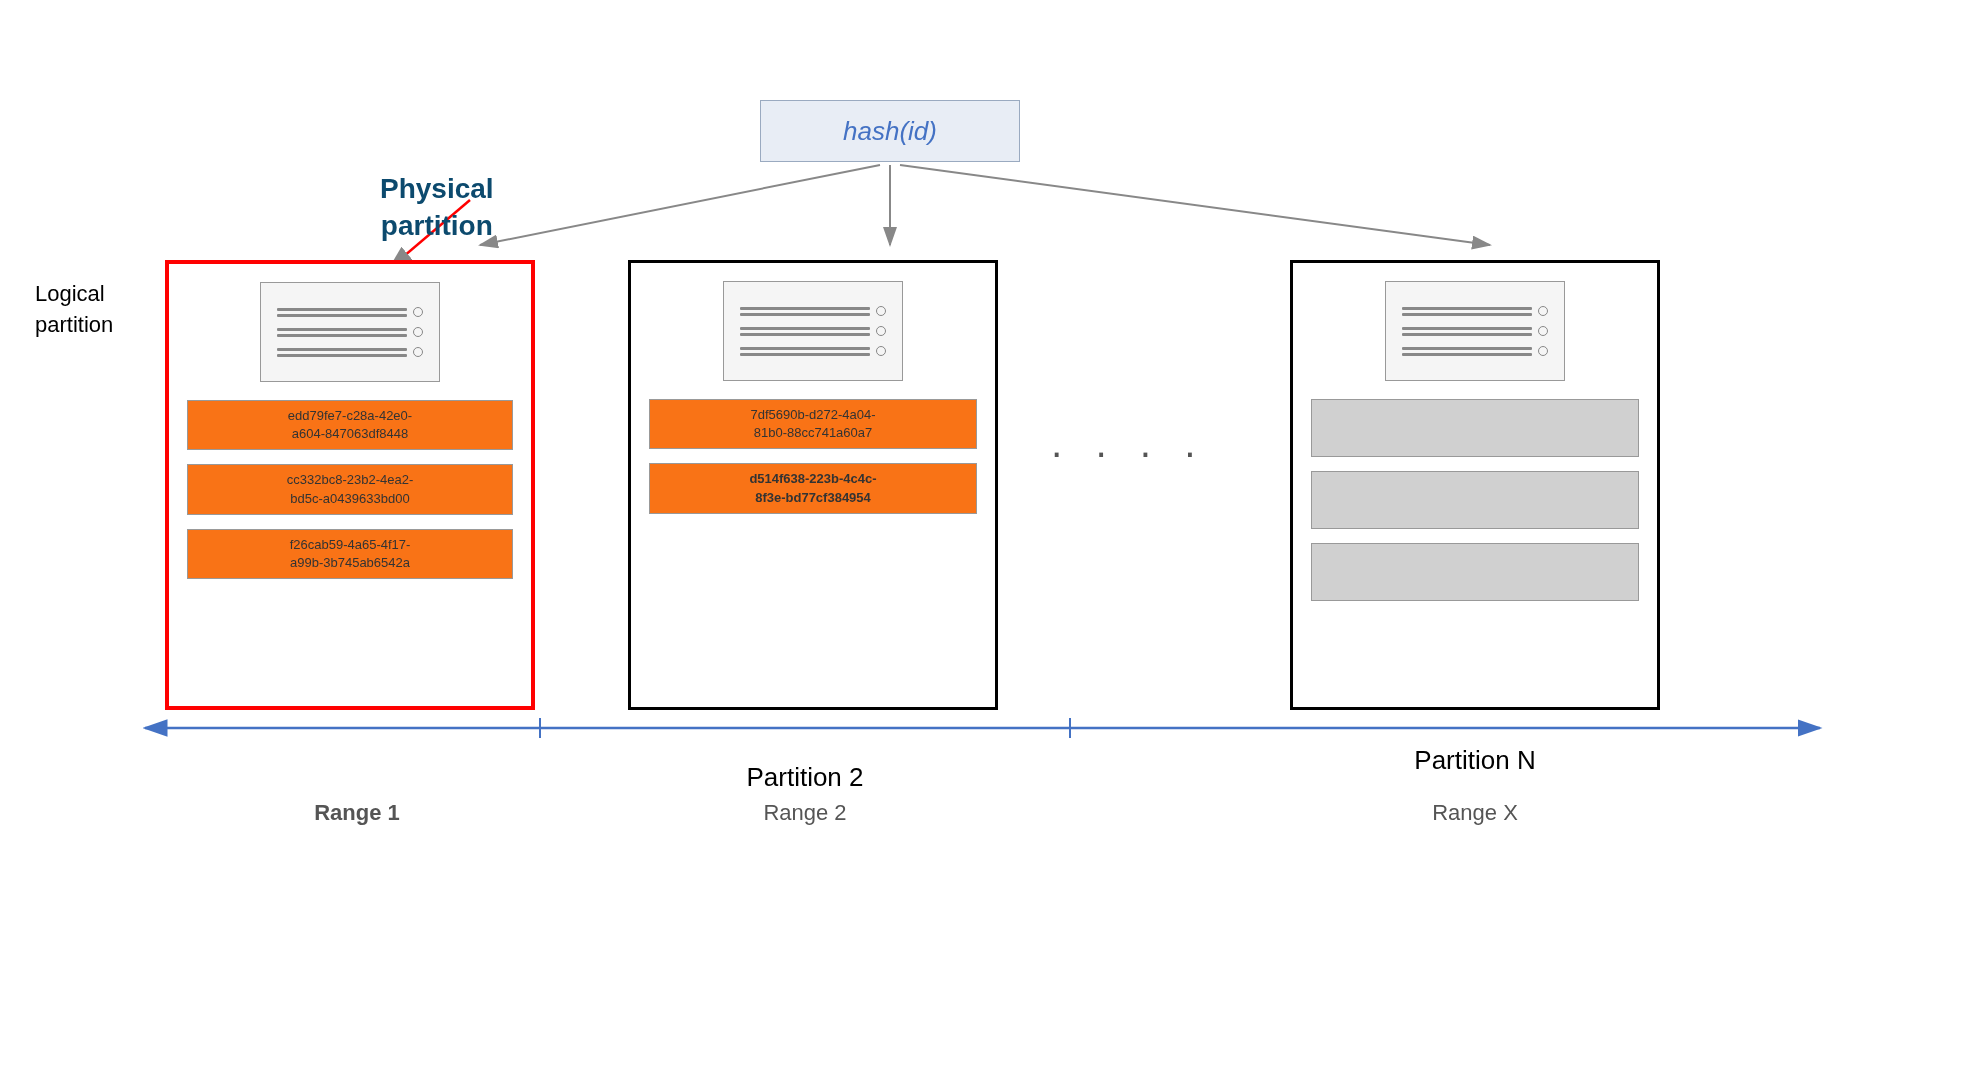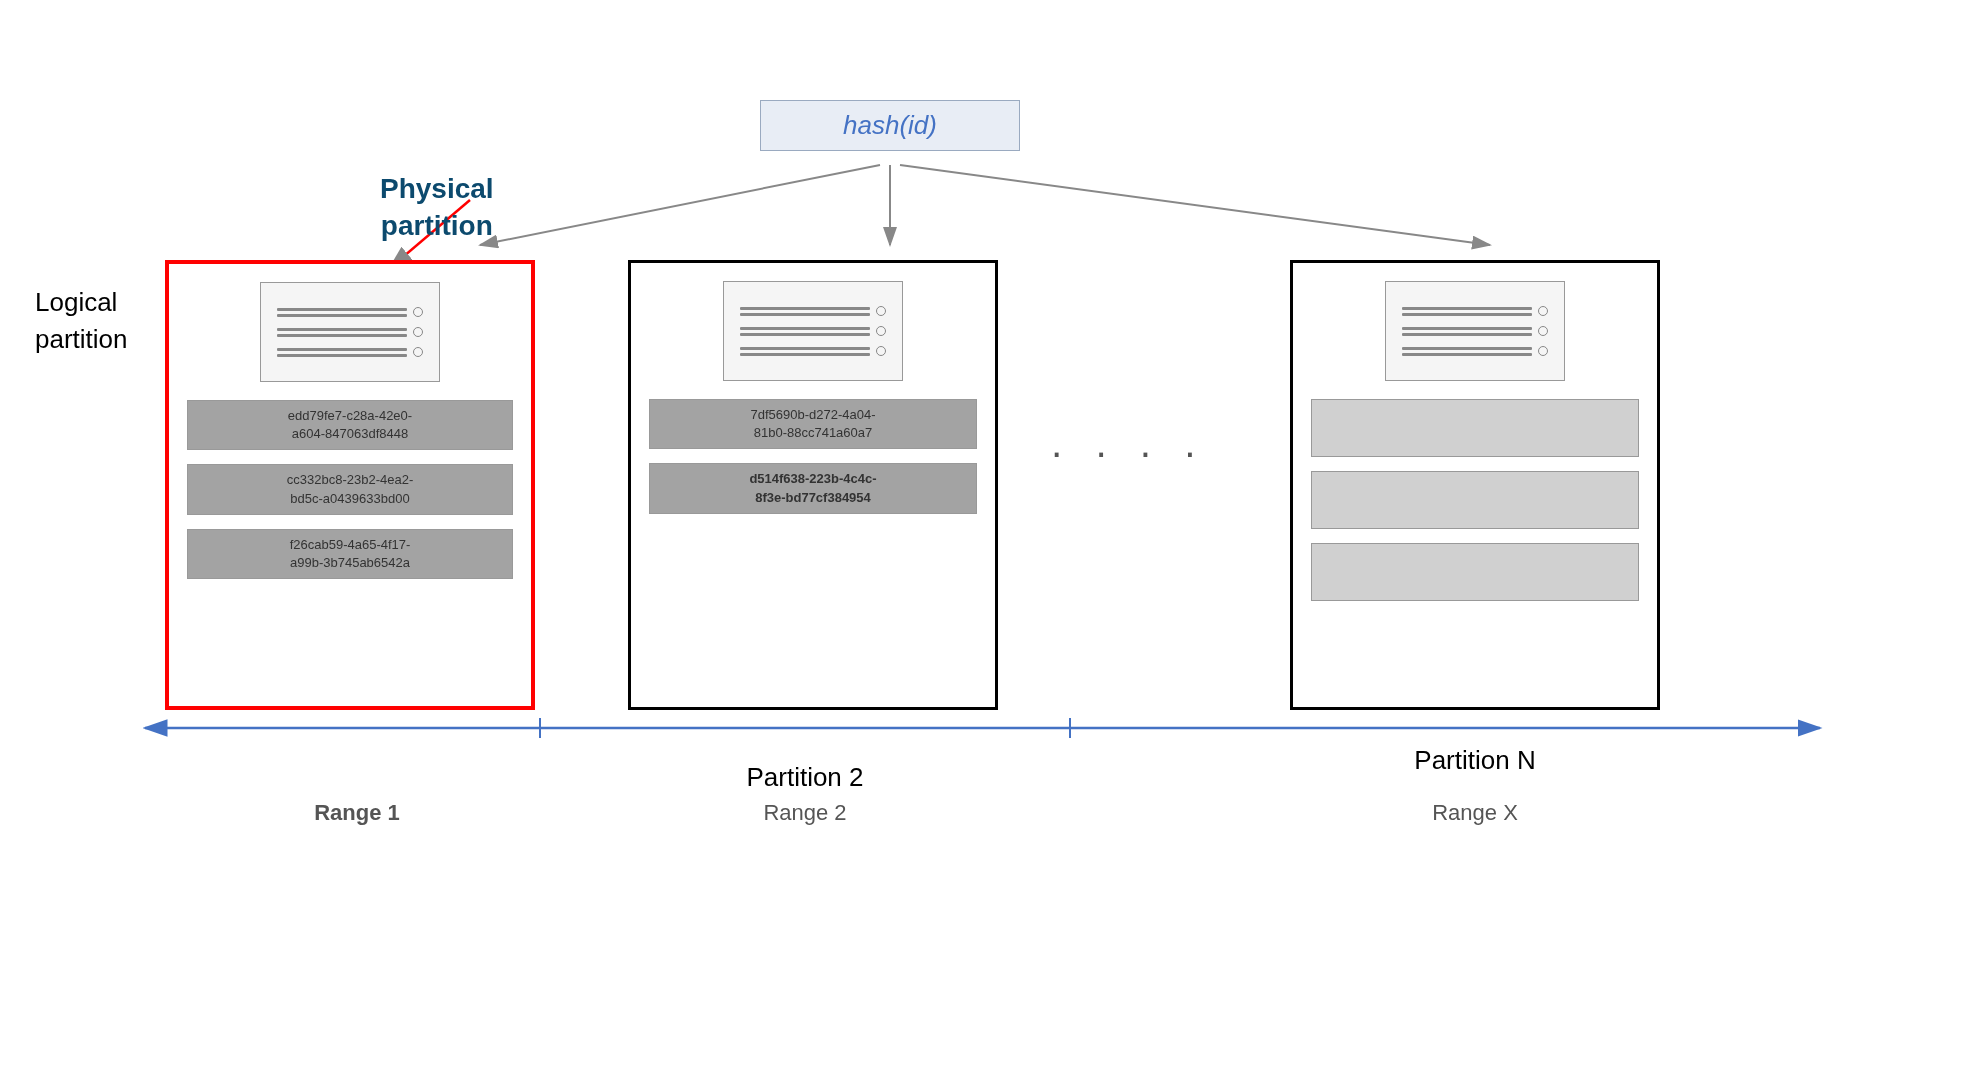--- a/index.html
+++ b/index.html
@@ -18,21 +18,21 @@
       width: 1970px;
       height: 1089px;
     }
 
     
     .hash-box {
       position: absolute;
       top: 100px;
       left: 760px;
       width: 260px;
-      height: 51px;
+      height: 62px;
       background: #e8edf5;
       border: 1.5px solid #9aaac0;
       display: flex;
       align-items: center;
       justify-content: center;
       font-size: 26px;
       color: #4472c4;
       font-style: italic;
     }
 
@@ -55,21 +55,21 @@
       color: #0c4a6e;
       line-height: 1.3;
       text-align: center;
     }
 
     
     .logical-label {
       position: absolute;
       top: 240px;
       left: 50px;
-      font-size: 26px;
+      font-size: 22px;
       color: #000;
       line-height: 1.4;
     }
 
     
     .partition-box {
       position: absolute;
       border: 3px solid #000;
       background: #fff;
     }
@@ -116,21 +116,21 @@
       width: 10px;
       height: 10px;
       border-radius: 50%;
       border: 1.5px solid #888;
       flex-shrink: 0;
     }
 
     
     .record-box {
       border: 1.5px solid #999;
-      background: #a3a3a3;
+      background: #f97316;
       display: flex;
       align-items: center;
       justify-content: center;
       font-size: 13px;
       color: #333;
       text-align: center;
       padding: 6px 8px;
       line-height: 1.4;
     }
 

